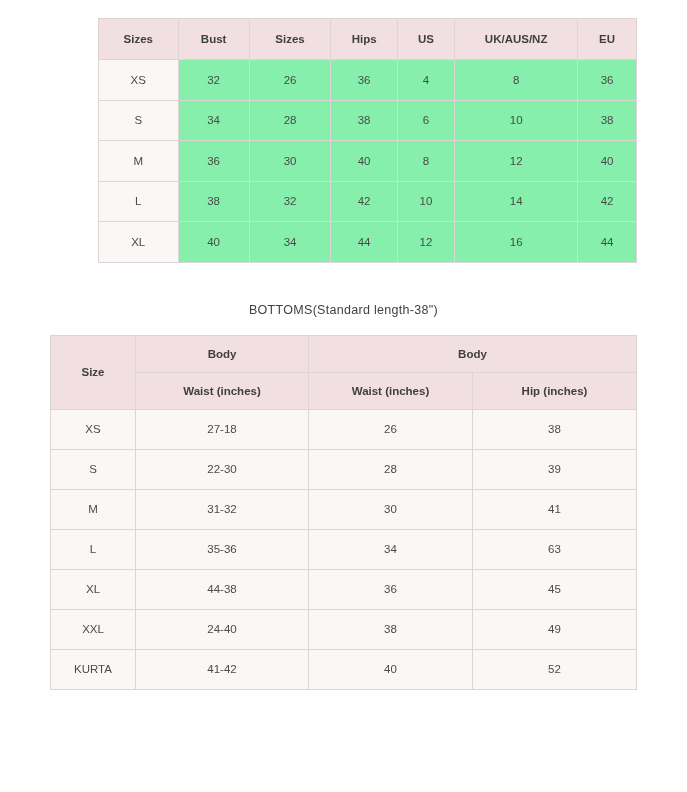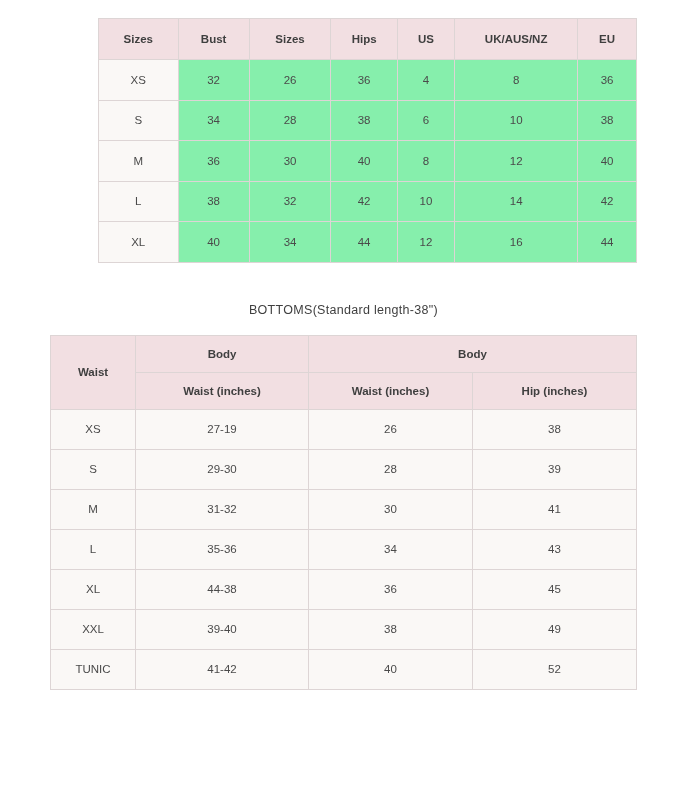--- a/index.html
+++ b/index.html
@@ -154,69 +154,69 @@
       </tbody>
     </table>
   </div>
 
   <div class="section-title" id="bottoms-title">BOTTOMS(Standard length-38")</div>
 
   <div class="table-wrap" id="bottoms-table-wrap">
     <table id="bottoms-table">
       <thead>
         <tr>
-          <th class="col-size" rowspan="2">Waist</th>
+          <th class="col-size" rowspan="2">Size</th>
           <th class="col-body">Body</th>
           <th colspan="2">Body</th>
         </tr>
         <tr>
           <th>Waist (inches)</th>
           <th class="col-ready-w">Waist (inches)</th>
           <th class="col-ready-h">Hip (inches)</th>
         </tr>
       </thead>
       <tbody>
         <tr>
           <td>XS</td>
-          <td>27-19</td>
+          <td>27-18</td>
           <td>26</td>
           <td>38</td>
         </tr>
         <tr>
           <td>S</td>
-          <td>29-30</td>
+          <td>22-30</td>
           <td>28</td>
           <td>39</td>
         </tr>
         <tr>
           <td>M</td>
           <td>31-32</td>
           <td>30</td>
           <td>41</td>
         </tr>
         <tr>
           <td>L</td>
           <td>35-36</td>
           <td>34</td>
-          <td>43</td>
+          <td>63</td>
         </tr>
         <tr>
           <td>XL</td>
           <td>44-38</td>
           <td>36</td>
           <td>45</td>
         </tr>
         <tr>
           <td>XXL</td>
-          <td>39-40</td>
+          <td>24-40</td>
           <td>38</td>
           <td>49</td>
         </tr>
         <tr>
-          <td>TUNIC</td>
+          <td>KURTA</td>
           <td>41-42</td>
           <td>40</td>
           <td>52</td>
         </tr>
       </tbody>
     </table>
   </div>
 
 </div>
 

